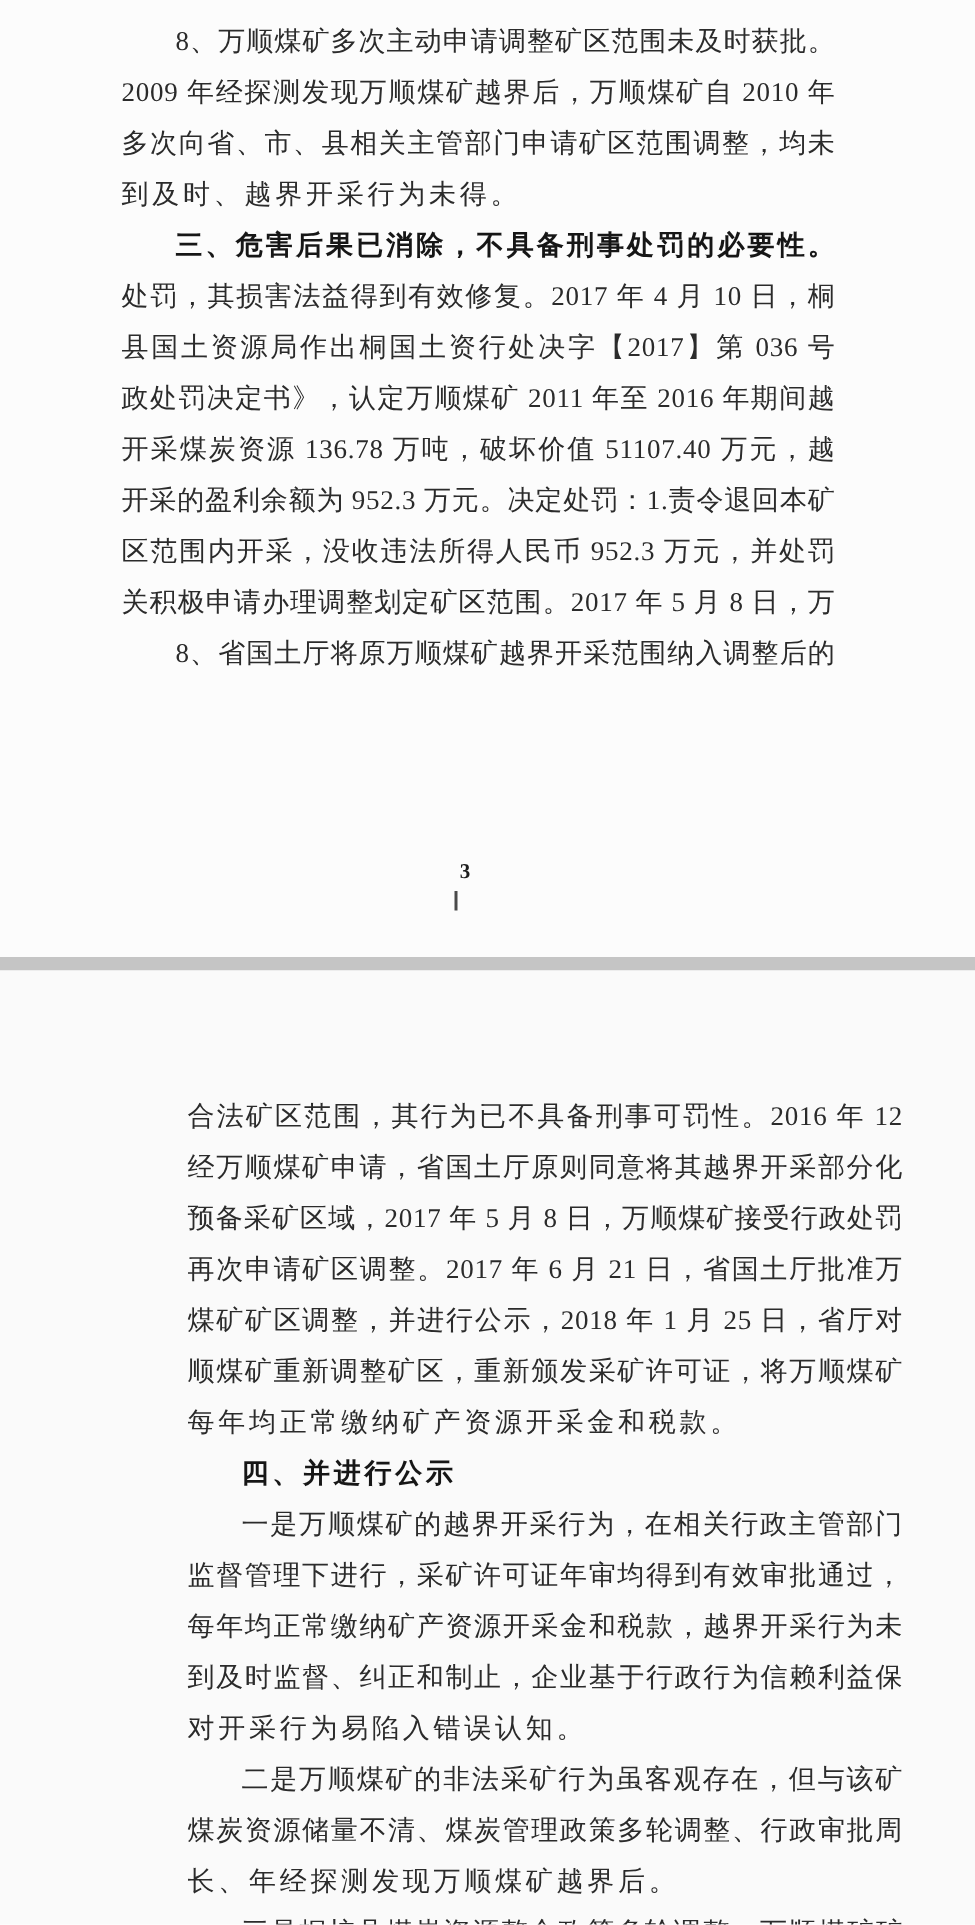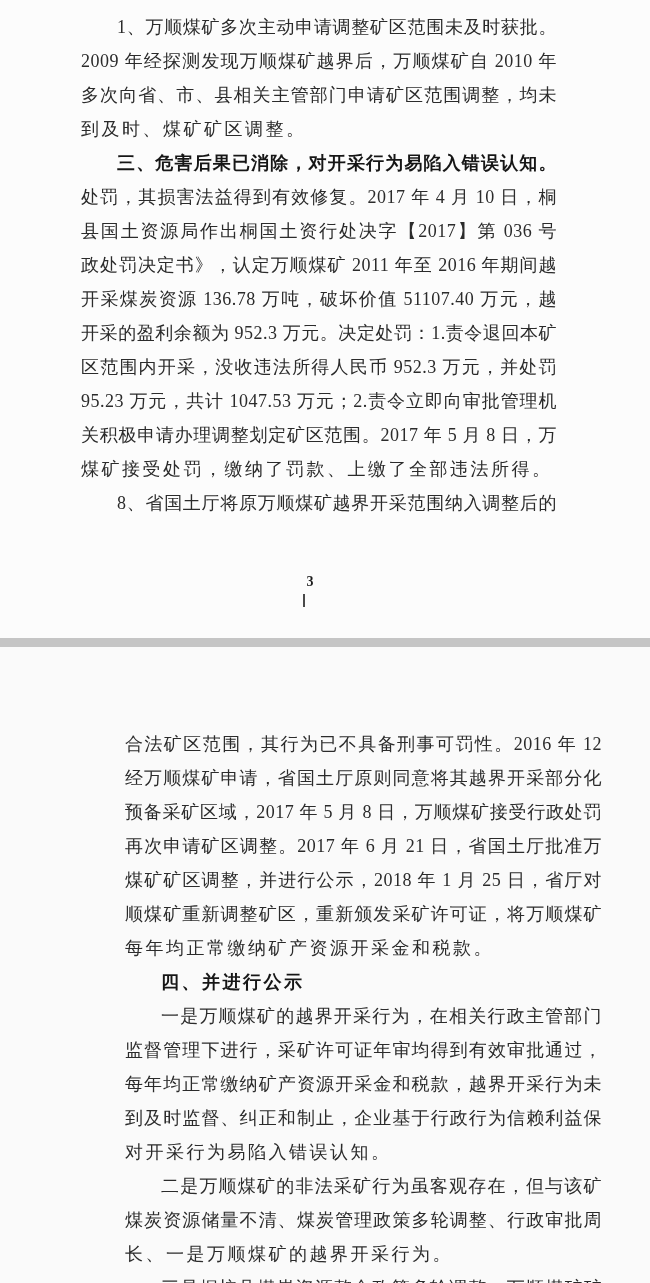--- a/index.html
+++ b/index.html
@@ -46,34 +46,32 @@
     width:1.5px;height:13px;background:var(--cursor-color);
   }
 </style>
 </head>
 <body>
 
 <div class="doc-view">
 
   <div class="page page-1">
     <div class="textblock tb1">
-        <div class="line indent justify">1、万顺煤矿多次主动申请调整矿区范围未及时获批。</div>
+        <div class="line indent justify">8、万顺煤矿多次主动申请调整矿区范围未及时获批。</div>
         <div class="line justify">2009 年经探测发现万顺煤矿越界后，万顺煤矿自 2010 年起，</div>
         <div class="line justify">多次向省、市、县相关主管部门申请矿区范围调整，均未得</div>
-        <div class="line">到及时、煤矿矿区调整。</div>
-        <div class="line indent justify bold">三、危害后果已消除，对开采行为易陷入错误认知。</div>
+        <div class="line">到及时、越界开采行为未得。</div>
+        <div class="line indent justify bold">三、危害后果已消除，不具备刑事处罚的必要性。</div>
         <div class="line justify">处罚，其损害法益得到有效修复。2017 年 4 月 10 日，桐梓</div>
         <div class="line justify">县国土资源局作出桐国土资行处决字【2017】第 036 号《行</div>
         <div class="line justify">政处罚决定书》，认定万顺煤矿 2011 年至 2016 年期间越界</div>
         <div class="line justify">开采煤炭资源 136.78 万吨，破坏价值 51107.40 万元，越界</div>
         <div class="line justify">开采的盈利余额为 952.3 万元。决定处罚：1.责令退回本矿</div>
         <div class="line justify">区范围内开采，没收违法所得人民币 952.3 万元，并处罚款</div>
-        <div class="line justify">95.23 万元，共计 1047.53 万元；2.责令立即向审批管理机</div>
         <div class="line justify">关积极申请办理调整划定矿区范围。2017 年 5 月 8 日，万顺</div>
-        <div class="line">煤矿接受处罚，缴纳了罚款、上缴了全部违法所得。</div>
         <div class="line indent justify">8、省国土厅将原万顺煤矿越界开采范围纳入调整后的</div>
       </div>
     <div class="page-number">3</div>
     <div class="text-cursor"></div>
   </div>
 
   <div class="page-separator"></div>
 
   <div class="page page-2">
     <div class="textblock tb2">
@@ -85,18 +83,18 @@
         <div class="line justify">顺煤矿重新调整矿区，重新颁发采矿许可证，将万顺煤矿原</div>
         <div class="line">每年均正常缴纳矿产资源开采金和税款。</div>
         <div class="line indent bold">四、并进行公示</div>
         <div class="line indent justify">一是万顺煤矿的越界开采行为，在相关行政主管部门的</div>
         <div class="line justify">监督管理下进行，采矿许可证年审均得到有效审批通过，且</div>
         <div class="line justify">每年均正常缴纳矿产资源开采金和税款，越界开采行为未得</div>
         <div class="line justify">到及时监督、纠正和制止，企业基于行政行为信赖利益保护，</div>
         <div class="line">对开采行为易陷入错误认知。</div>
         <div class="line indent justify">二是万顺煤矿的非法采矿行为虽客观存在，但与该矿区</div>
         <div class="line justify">煤炭资源储量不清、煤炭管理政策多轮调整、行政审批周期</div>
-        <div class="line">长、一是万顺煤矿的越界开采行为。</div>
+        <div class="line">长、年经探测发现万顺煤矿越界后。</div>
         <div class="line indent justify">三是桐梓县煤炭资源整合政策多轮调整，万顺煤矿矿区范</div>
       </div>
   </div>
 
 </div>
 
 </body></html>

